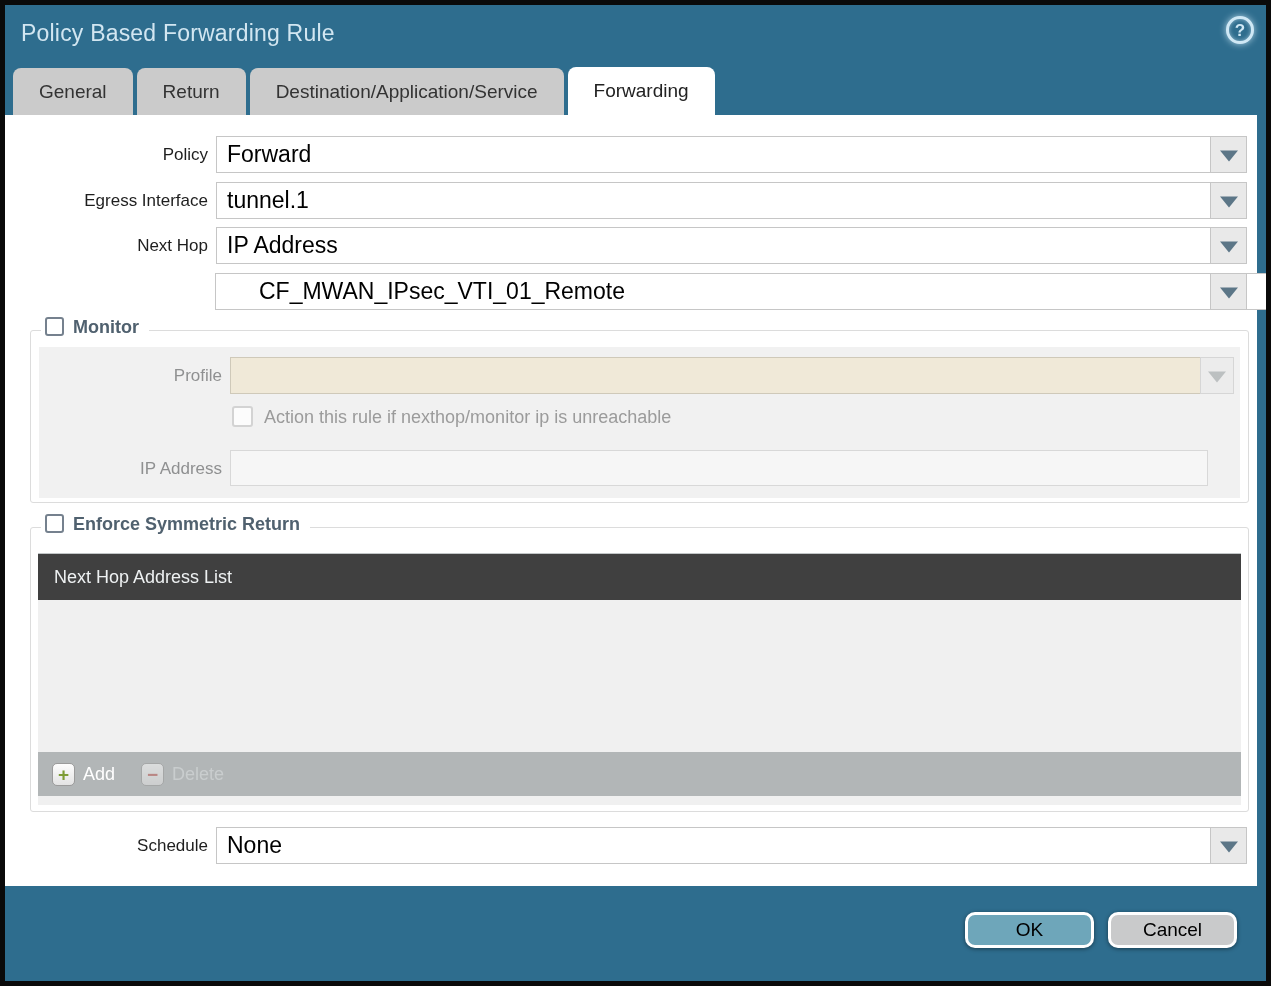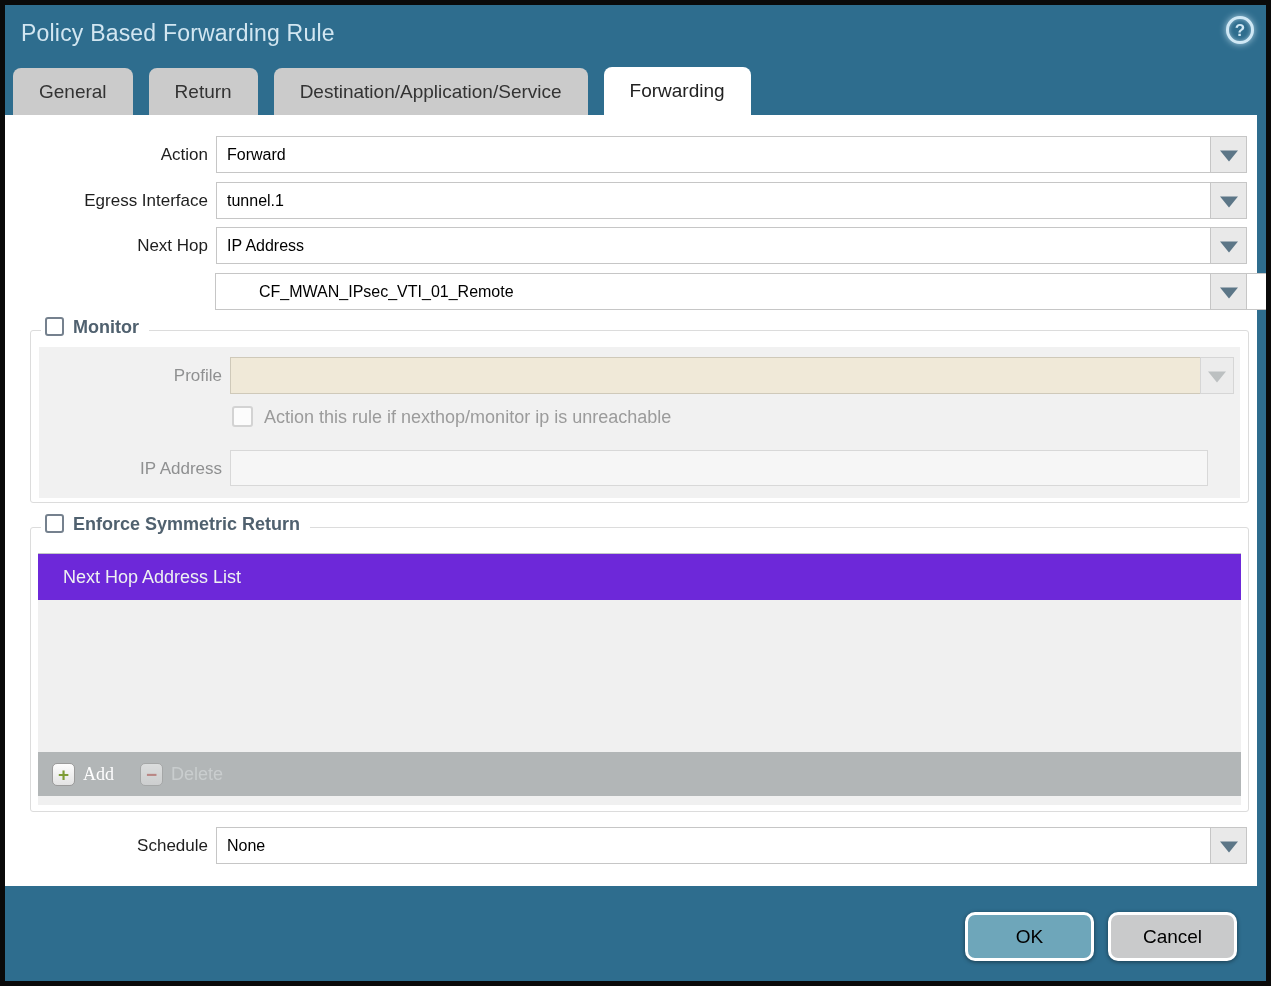--- a/index.html
+++ b/index.html
@@ -26,21 +26,21 @@
     border: 3px solid #cfe8f5;
     color: #cfe8f5; font-size: 17px; font-weight: bold;
     text-align: center; line-height: 23px;
     box-shadow: 0 0 7px rgba(210,235,248,.8), inset 0 0 4px rgba(210,235,248,.6);
     cursor: pointer;
   }
 
   
   .tabbar {
     position: absolute; left: 8px; top: 62px; height: 48px;
-    display: flex; align-items: flex-end; gap: 16px; z-index: 3;
+    display: flex; align-items: flex-end; gap: 4px; z-index: 3;
   }
   .tab {
     height: 47px; line-height: 47px;
     padding: 0 26px;
     background: #cbcbcb;
     border-radius: 8px 8px 0 0;
     font-size: 19px; color: #333;
     cursor: pointer; white-space: nowrap;
   }
   .tab.active {
@@ -56,21 +56,21 @@
   }
 
   .flabel {
     position: absolute; width: 200px; text-align: right;
     font-size: 17px; color: #1e1e1e; line-height: 37px;
   }
   .combo-input {
     position: absolute; height: 37px;
     border: 1px solid #c6c6c6; background: #fff;
     font-family: "Liberation Sans", sans-serif;
-    font-size: 16px; color: #000; padding: 0 10px;
+    font-size: 23px; color: #000; padding: 0 10px;
     outline: none;
   }
   .dd-btn {
     position: absolute; width: 37px; height: 37px;
     background: #e9e9e9; border: 1px solid #c6c6c6;
     cursor: pointer;
   }
   .dd-btn .arrow {
     position: absolute; left: 50%; top: 50%;
     transform: translate(-50%, -40%);
@@ -119,47 +119,47 @@
   }
   .disable-text {
     position: absolute; font-size: 18px; color: #9b9b9b; line-height: 22px;
     white-space: nowrap;
   }
 
   
   .nh-table { position: absolute; overflow: hidden; }
   .nh-header {
     height: 47px; line-height: 47px;
-    background: #6d28d9; color: #eef1f2;
-    font-size: 18px; padding-left: 25px;
+    background: #404040; color: #eef1f2;
+    font-size: 18px; padding-left: 16px;
     border-top: 1px solid #c2c6c7;
   }
   .nh-body { height: 152px; background: #f0f0f0; }
   .nh-footer {
     height: 44px; background: #b2b6b7;
     display: flex; align-items: center; gap: 26px; padding-left: 14px;
   }
   .nh-strip { height: 9px; background: #f0f0f0; }
   .tool-btn { display: flex; align-items: center; gap: 8px; cursor: pointer; }
   .tool-btn .ticon {
     width: 23px; height: 23px; border-radius: 5px;
     background: linear-gradient(#fdfdfd, #e3e3e3);
     border: 1px solid #9b9b9b;
     text-align: center; line-height: 21px;
     font-size: 19px; font-weight: bold;
   }
   .tool-btn.add .ticon { color: #7d9c35; }
-  .tool-btn.add .tlabel { color: #ffffff; font-size: 18px; font-family: Liberation Serif, serif; }
+  .tool-btn.add .tlabel { color: #ffffff; font-size: 18px; }
   .tool-btn.del { cursor: default; }
   .tool-btn.del .ticon { color: #c0605c; opacity: .55; }
   .tool-btn.del .tlabel { color: #c9cdce; font-size: 18px; }
 
   
   .btn {
-    position: absolute; top: 907px; height: 49px; width: 129px;
+    position: absolute; top: 907px; height: 36px; width: 129px;
     border: 3px solid #ffffff; border-radius: 10px;
     font-family: "Liberation Sans", sans-serif;
     font-size: 19px; color: #000;
     cursor: pointer;
     box-shadow: 0 1px 4px rgba(0,0,0,.45);
   }
   .btn.ok { left: 960px; background: #6ea6ba; }
   .btn.cancel { left: 1103px; background: #c9cacb; }
 </style>
 </head>
@@ -172,21 +172,21 @@
 
   <div class="tabbar">
     <div class="tab">General</div>
     <div class="tab">Return</div>
     <div class="tab">Destination/Application/Service</div>
     <div class="tab active">Forwarding</div>
   </div>
 
   <div class="content">
 
-    <div class="flabel" style="left:3px; top:21px;">Action</div>
+    <div class="flabel" style="left:3px; top:21px;">Policy</div>
     <input class="combo-input" style="left: 211px; top: 21px; width: 995px;" readonly="" value="Forward">
     <div class="dd-btn" style="left:1205px; top:21px;">
       <span class="arrow"></span>
     </div>
 
     <div class="flabel" style="left:3px; top:67px;">Egress Interface</div>
     <input class="combo-input" style="left: 211px; top: 67px; width: 995px;" readonly="" value="tunnel.1">
     <div class="dd-btn" style="left:1205px; top:67px;">
       <span class="arrow"></span>
     </div>

